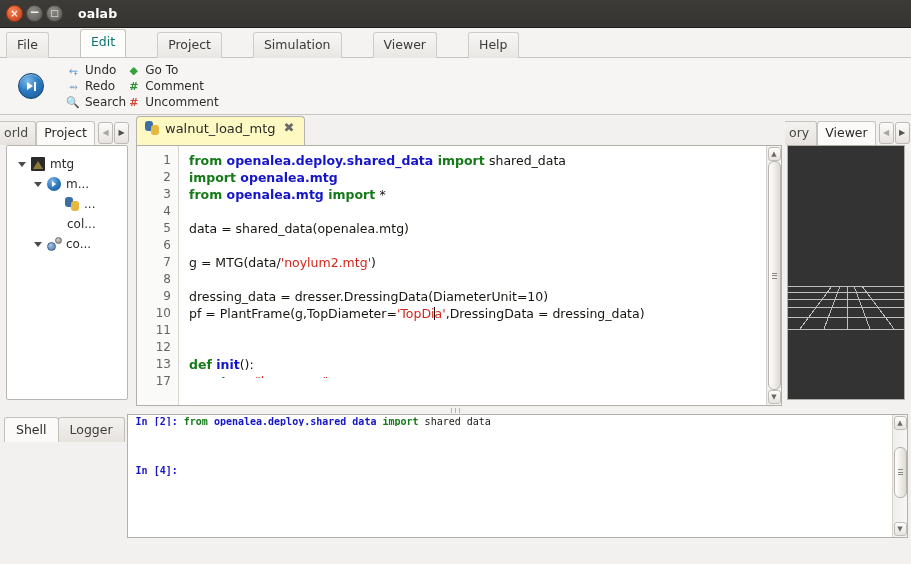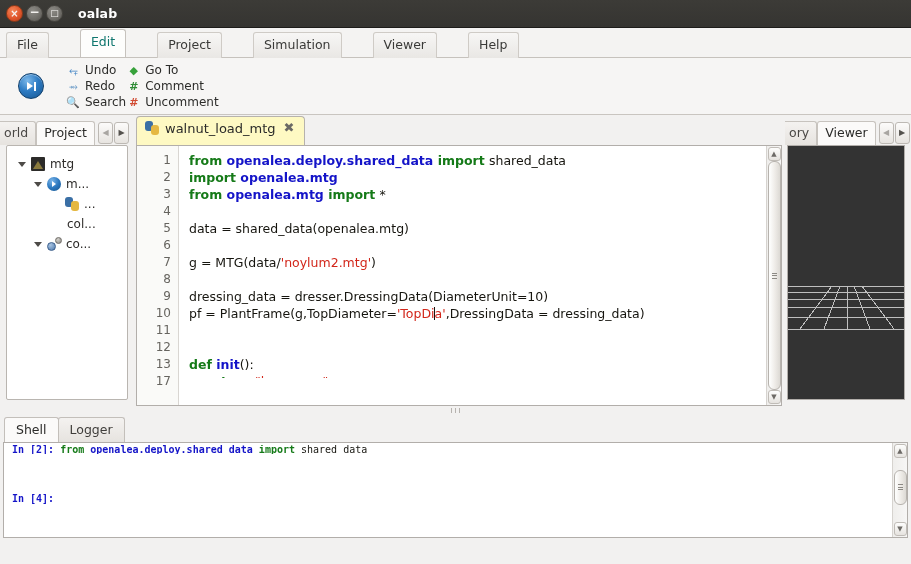--- a/index.html
+++ b/index.html
@@ -353,21 +353,21 @@
     height: 8px;
     background: #f2f1f0;
     display: flex; align-items: center; justify-content: center;
   }
   #hsplit .dots { display: flex; }
   #hsplit .dots i { width: 1px; height: 5px; background: #b6b2ae; margin: 0 1.5px; display:block;}
 
   
   #bottom {
     height: 127px;
-    display: flex; flex-direction: column;
+    display: flex; flex-direction: row;
     background: #f2f1f0;
     overflow: hidden;
   }
   #bot-tabstrip {
     height: 28px; display: flex; align-items: flex-end;
     padding-left: 4px;
   }
   .bot-tab {
     font-size: 12.5px; color: #3f3d3a;
     padding: 4px 11px 5px 11px;

